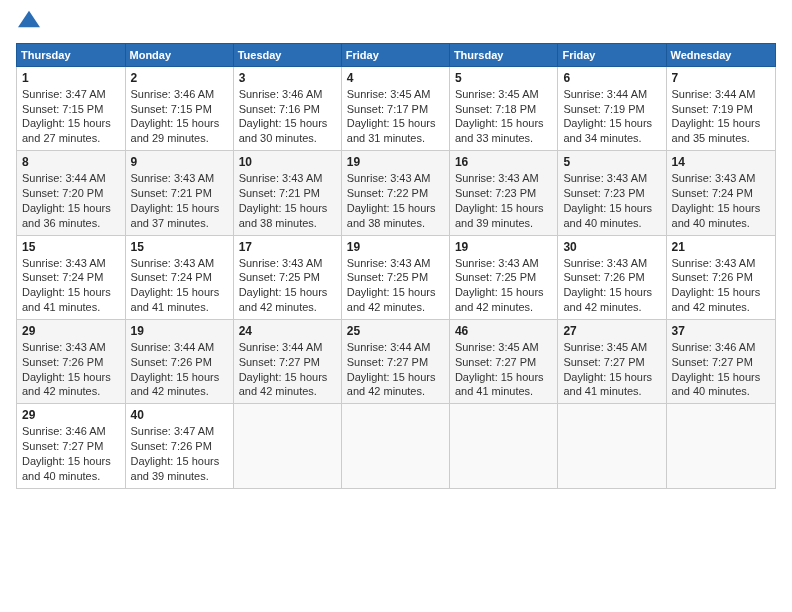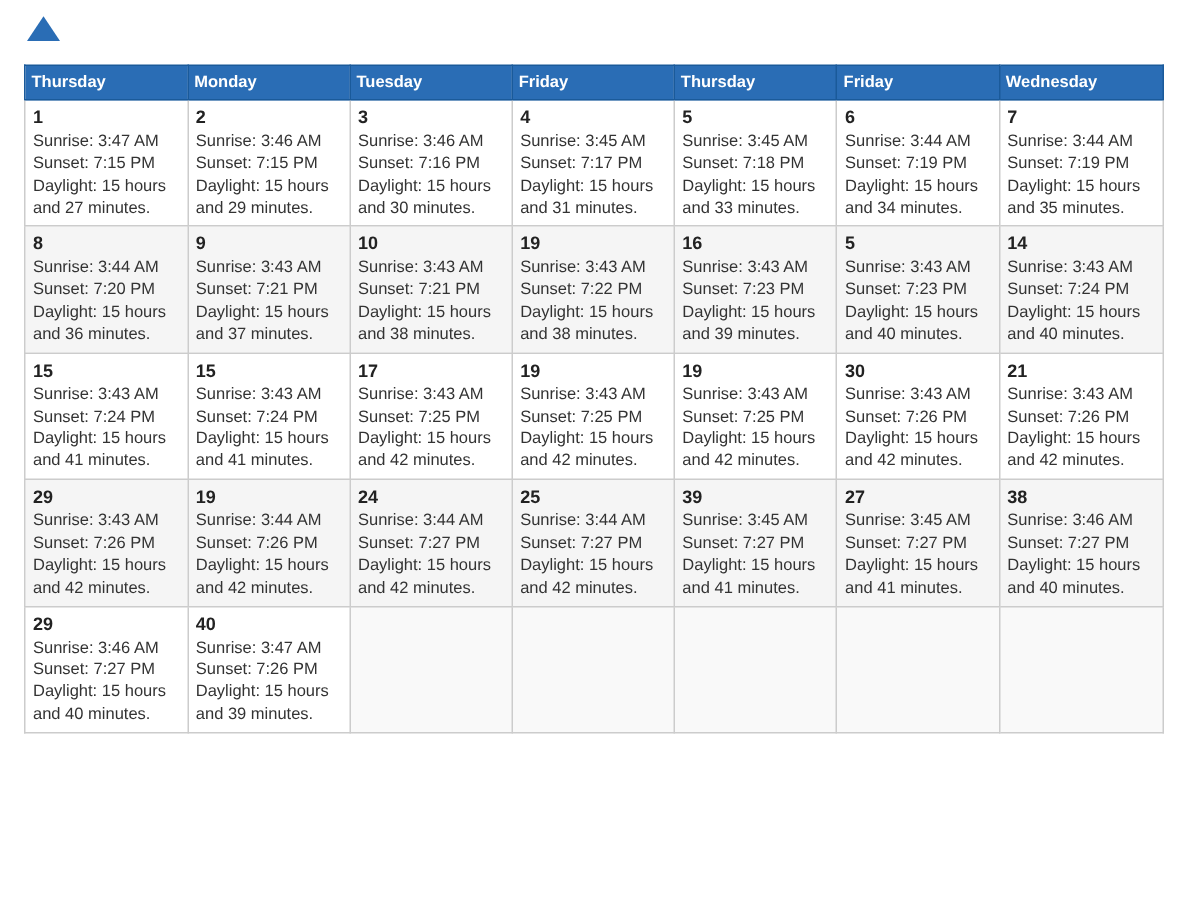--- a/index.html
+++ b/index.html
@@ -226,29 +226,29 @@
       </td>
           <td>
         <span class="day-num">24</span>
         <span class="day-info">Sunrise: 3:44 AM<br>Sunset: 7:27 PM<br>Daylight: 15 hours and 42 minutes.</span>
       </td>
           <td>
         <span class="day-num">25</span>
         <span class="day-info">Sunrise: 3:44 AM<br>Sunset: 7:27 PM<br>Daylight: 15 hours and 42 minutes.</span>
       </td>
           <td>
-        <span class="day-num">39</span>
+        <span class="day-num">46</span>
         <span class="day-info">Sunrise: 3:45 AM<br>Sunset: 7:27 PM<br>Daylight: 15 hours and 41 minutes.</span>
       </td>
           <td>
         <span class="day-num">27</span>
         <span class="day-info">Sunrise: 3:45 AM<br>Sunset: 7:27 PM<br>Daylight: 15 hours and 41 minutes.</span>
       </td>
           <td>
-        <span class="day-num">38</span>
+        <span class="day-num">37</span>
         <span class="day-info">Sunrise: 3:46 AM<br>Sunset: 7:27 PM<br>Daylight: 15 hours and 40 minutes.</span>
       </td>
         </tr>
         <tr>
           <td>
         <span class="day-num">29</span>
         <span class="day-info">Sunrise: 3:46 AM<br>Sunset: 7:27 PM<br>Daylight: 15 hours and 40 minutes.</span>
       </td>
           <td>
         <span class="day-num">40</span>

